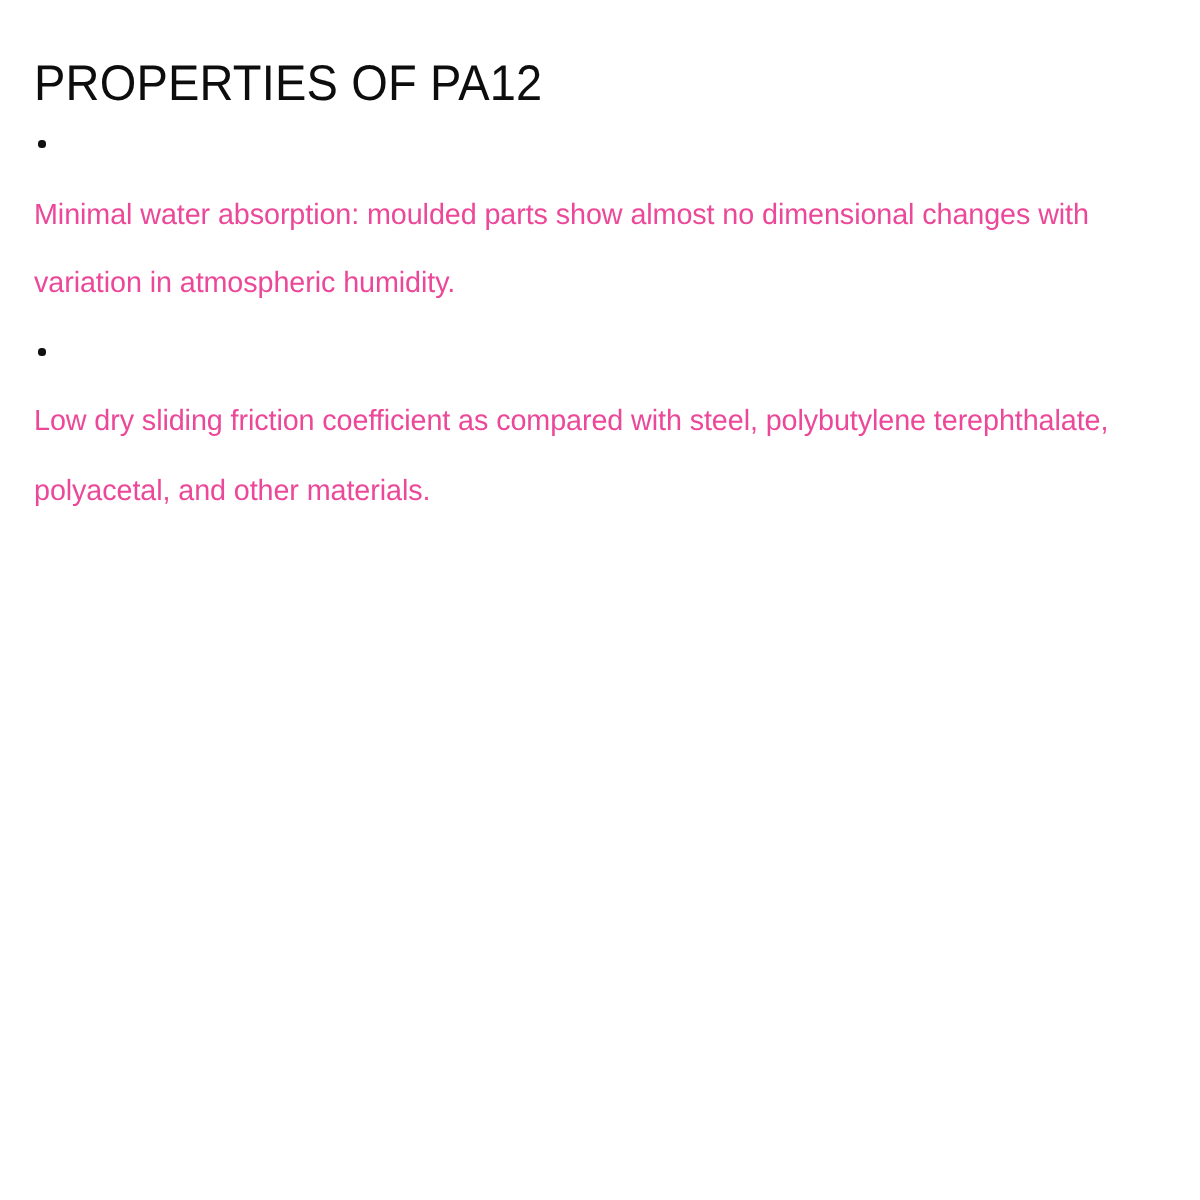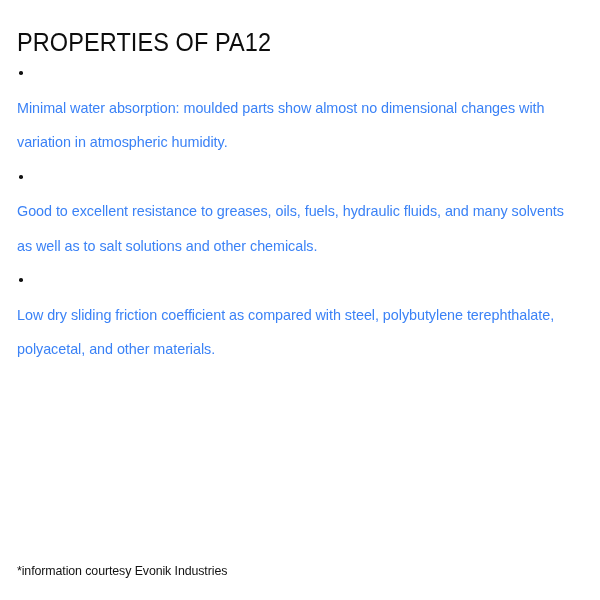--- a/index.html
+++ b/index.html
@@ -51,21 +51,21 @@
     padding: 0;
     list-style: none;
   }
 
   .bullet-item {
     position: relative;
     margin: 0;
     padding: 0 24px 0 17px;
     font-size: 14.6px;
     line-height: 34.5px;
-    color: #3b82f6;
+    color: #ec4899;
     text-indent: 0;
     letter-spacing: -0.05px;
   }
 
   
   .bullet-marker {
     display: inline-block;
     width: 38px;
     font-size: 14.6px;
     line-height: 34.5px;
@@ -113,27 +113,23 @@
 
   <h1 class="page-title">PROPERTIES OF PA12</h1>
 
   <ul class="bullet-list">
 
     <li class="bullet-item">
       <span class="bullet-marker"><span class="dot"></span></span><span class="bullet-text condensed">Minimal water absorption: moulded parts show almost no dimensional changes with variation in atmospheric humidity.</span>
     </li>
 
 
-    <li class="bullet-item">
-      <span class="bullet-marker"><span class="dot"></span></span><span class="bullet-text condensed">Good to excellent resistance to greases, oils, fuels, hydraulic fluids, and many solvents as well as to salt solutions and other chemicals.</span>
-    </li>
 
 
 
     <li class="bullet-item">
       <span class="bullet-marker"><span class="dot"></span></span><span class="bullet-text condensed">Low dry sliding friction coefficient as compared with steel, polybutylene terephthalate, polyacetal, and other materials.</span>
     </li>
 
   </ul>
 
-  <div class="footnote">*information courtesy Evonik Industries</div>
 
 </div>
 
 </body></html>

